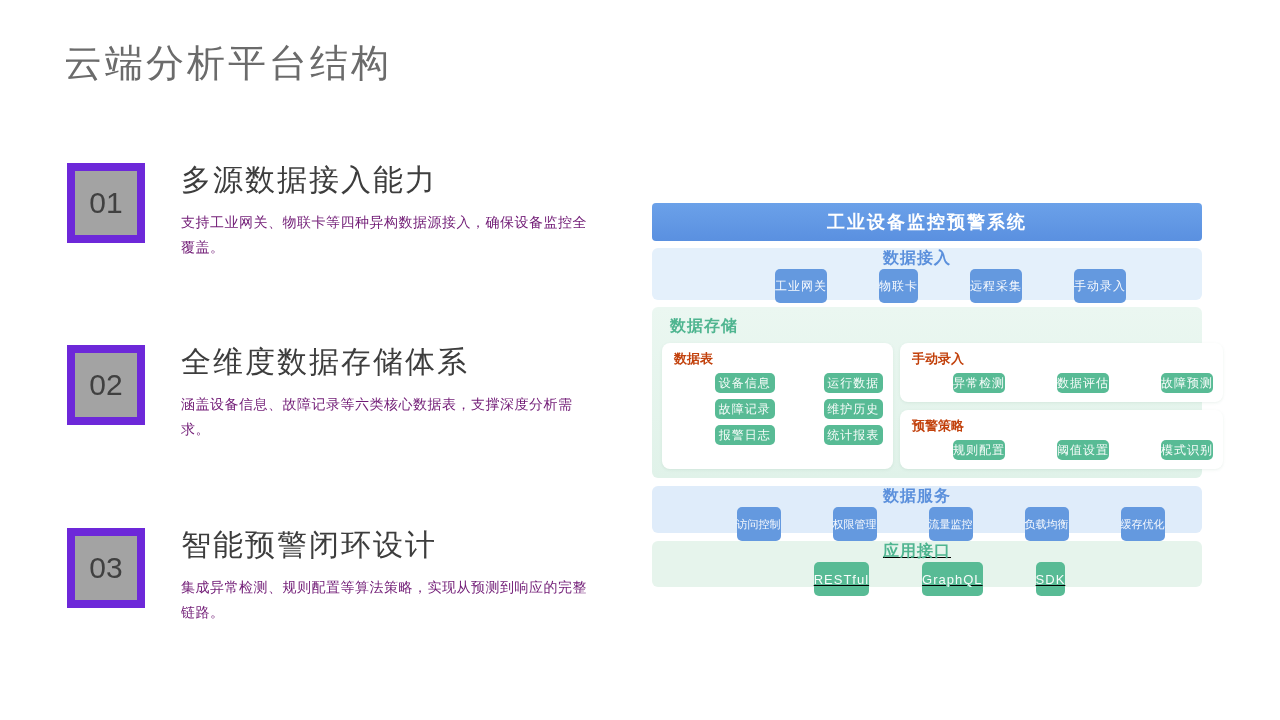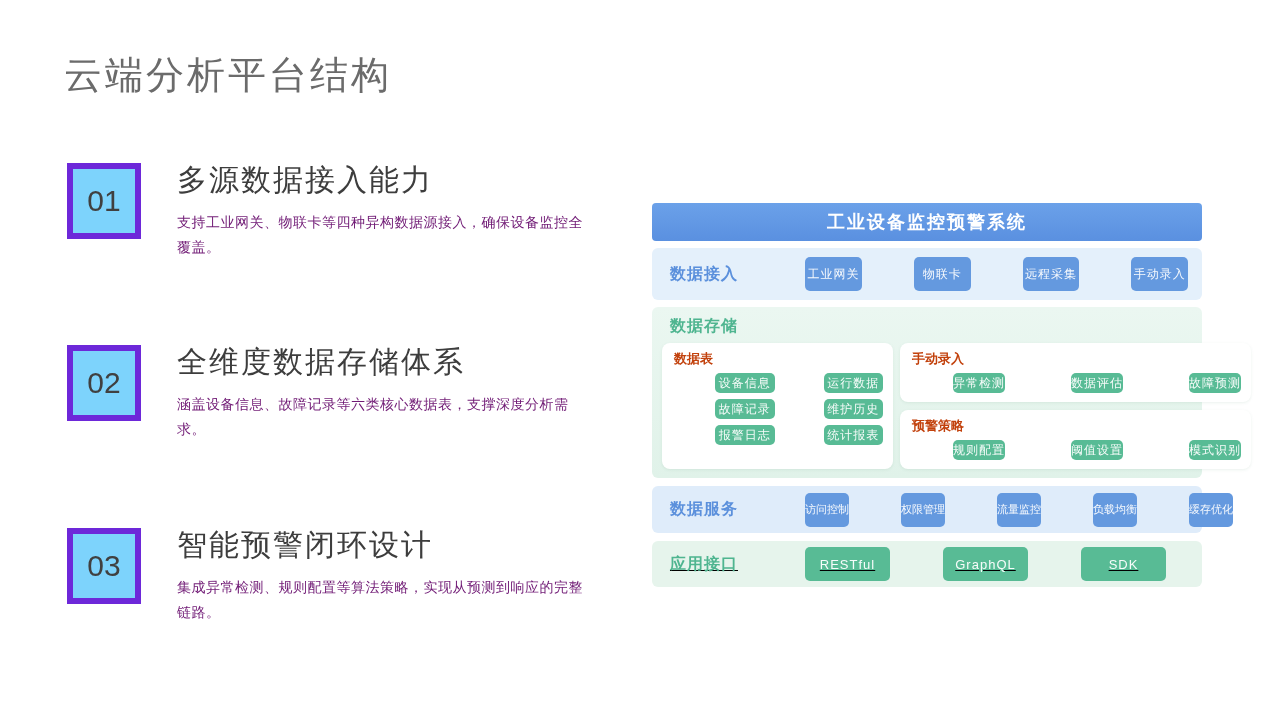--- a/index.html
+++ b/index.html
@@ -2,46 +2,46 @@
 <html style="--header-bg: #5A90E0; --header-bg-top: #6BA1E9; --blue-button: #6499DF; --blue-label: #5B90DC; --blue-section-bg: #E4F0FB; --service-section-bg: #DFECFA; --green-button: #58BB95; --green-label: #4FB590; --green-section-top: #EBF7F1; --green-section-bg: #E0F2E9; --api-section-bg: #E6F4EC; --card-bg: #FFFFFF;"><head>
 <meta charset="utf-8">
 <style>
   html,body{margin:0;padding:0;background:#fff;}
   .slide{
     position:relative;width:1280px;height:720px;background:#ffffff;overflow:hidden;
     font-family:"Liberation Sans","DejaVu Sans",sans-serif;
   }
   
   .slide-title{
-    position:absolute;left:64px;top:50px;margin:0;
+    position:absolute;left:64px;top:38px;margin:0;
     font-size:38px;font-weight:300;color:#6b6b6b;letter-spacing:3px;
   }
   .item{position:absolute;left:67px;display:flex;align-items:flex-start;}
   .item-1{top:163px}.item-2{top:345px}.item-3{top:528px}
   .num-box{
-    width:62px;height:64px;border:6px solid #6d28d9;flex:none;
+    width:62px;height:64px;border:8px solid #6d28d9;flex:none;
     display:flex;align-items:center;justify-content:center;
-    font-size:30px;font-weight:300;color:#404040;background:#7dd3fc;
+    font-size:30px;font-weight:300;color:#404040;background:#a3a3a3;
   }
   .item-text{margin-left:36px;width:420px;}
   .item-heading{
     font-size:30px;font-weight:300;color:#3d3d3d;letter-spacing:2px;line-height:1.15;
   }
   .item-body{
     margin-top:12px;font-size:14px;color:#701a75;line-height:1.82;letter-spacing:.5px;
   }
   
   .diagram{position:absolute;left:652px;top:203px;width:550px;}
   .dg-header{
     height:38px;border-radius:4px;
     background:linear-gradient(180deg,var(--header-bg-top,#6BA1E9),var(--header-bg,#5A90E0));
     color:#fff;font-weight:bold;font-size:18px;letter-spacing:2px;
     display:flex;align-items:center;justify-content:center;
   }
-  .dg-section{border-radius:6px;display:flex;align-items:center;padding:0 14px 0 18px;box-sizing:border-box;}
+  .dg-section{border-radius:6px;display:flex;align-items:center;padding:0 14px 0 18px;box-sizing:border-box;flex-direction:column;}
   .dg-label{font-size:16px;font-weight:bold;width:92px;flex:none;letter-spacing:1px;}
   .blue-lbl{color:var(--blue-label,#5B90DC);}
   .green-lbl{color:var(--green-label,#4FB590);}
   .btn-row{flex:1;display:flex;gap:9px;}
   .dg-btn{
     height:34px;border-radius:5px;display:flex;align-items:center;justify-content:center;
     font-size:12px;color:rgba(255,255,255,.95);letter-spacing:1px;white-space:nowrap;margin-left:43px;
   }
   .blue-btn{background:var(--blue-button,#6499DF);}
   .green-btn{background:var(--green-button,#58BB95);}
@@ -55,21 +55,21 @@
   .storage .dg-label{display:block;width:auto;margin:3px 0 6px 8px;}
   .storage-cards{display:flex;gap:7px;}
   .card{
     background:var(--card-bg,#ffffff);border-radius:8px;padding:7px 10px 9px;
     box-shadow:0 1px 3px rgba(110,160,135,.14);box-sizing:border-box;
   }
   .card-title{font-size:13px;font-weight:bold;color:#c2410c;margin:2px 0 7px 2px;line-height:14px;}
   .tables-card{width:231px;flex:none;}
   .grid2{display:grid;grid-template-columns:1fr 1fr;gap:6px;}
   .right-col{flex:1;display:flex;flex-direction:column;gap:8px;}
-  .grid3{display:grid;grid-template-columns:1fr 1fr 1fr;gap:23px;}
+  .grid3{display:grid;grid-template-columns:1fr 1fr 1fr;gap:9px;}
   .grid2 .dg-btn,.grid3 .dg-btn{height:20px;}
   
   .service{margin-top:8px;height:47px;background:var(--service-section-bg,#DFECFA);}
   .service .dg-btn{flex:1;font-size:11px;letter-spacing:0;}
   
   .api{margin-top:8px;height:46px;background:var(--api-section-bg,#E6F4EC);text-decoration:underline;}
   .api .btn-row{gap:10px;padding-right:22px;}
   .api .dg-btn{flex:1;font-size:13px;}
 </style>
 </head>

